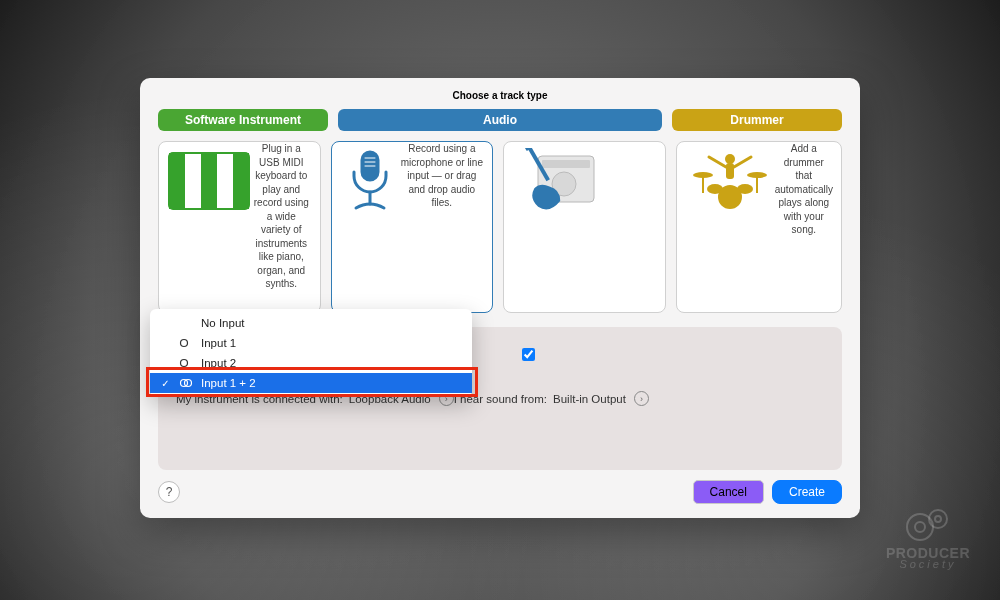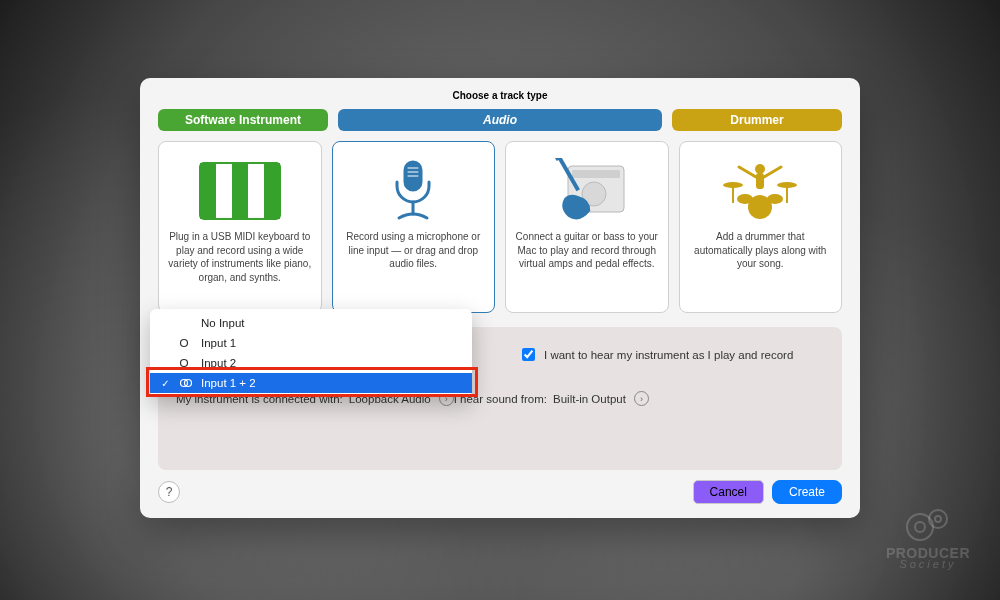--- a/index.html
+++ b/index.html
@@ -10,24 +10,24 @@
     filter:contrast(1.05);}
   .watermark{position:absolute;right:30px;bottom:30px;color:rgba(255,255,255,.18);display:flex;flex-direction:column;align-items:center;pointer-events:none;text-align:right;}
   .watermark svg{opacity:.7;}
   .watermark .wm-name{font-size:14px;font-weight:800;letter-spacing:.5px;}
   .watermark .wm-sub{font-size:11px;font-style:italic;letter-spacing:3px;margin-top:-3px;}
   .sheet{position:absolute;left:140px;top:78px;width:720px;height:440px;background:#f5f4f4;border-radius:10px;box-shadow:0 15px 40px rgba(0,0,0,.35);padding:12px 18px 14px;box-sizing:border-box;display:flex;flex-direction:column;}
   .title{text-align:center;font-size:10px;font-weight:700;margin-bottom:8px;}
   .tabs{display:flex;gap:10px;}
   .tab{border-radius:6px;height:22px;line-height:22px;text-align:center;font-size:12px;font-weight:600;color:#fff;}
   .tab.software{flex:0 0 170px;background:#4aa633;}
-  .tab.audio{flex:1;background:#327cb5;font-style:italic;}
+  .tab.audio{flex:1;background:#327cb5;}
   .tab.drummer{flex:0 0 170px;background:#caa315;}
   .cards{display:flex;gap:10px;margin-top:10px;}
-  .card{flex:1;border:1px solid #d0d0d0;border-radius:8px;background:#fff;display:flex;flex-direction:column;padding:10px 8px 8px;box-sizing:border-box;height:172px;}
+  .card{flex:1;border:1px solid #d0d0d0;border-radius:8px;background:#fff;display:flex;padding:0 8px 8px;box-sizing:border-box;height:172px;}
   .card.selected{border:1.5px solid #327cb5;}
   .card .icon{height:78px;display:flex;align-items:center;justify-content:center;}
   .card .desc{font-size:10px;text-align:center;color:#444;line-height:1.35;}
   .details{margin-top:14px;background:#e7e1e1;border-radius:8px;padding:48px 18px 30px;position:relative;font-size:11.5px;color:#333;flex:1;}
   .dropdown{position:absolute;left:-8px;top:-18px;width:322px;background:#fff;border-radius:6px;box-shadow:0 8px 22px rgba(0,0,0,.25);padding:4px 0;z-index:5;}
   .dd-row{display:flex;align-items:center;height:20px;font-size:11.5px;padding:0 10px;gap:8px;color:#222;cursor:pointer;}
   .dd-row .chk{width:11px;display:inline-block;text-align:center;font-size:10px;}
   .dd-row .ico{width:14px;display:flex;align-items:center;}
   .dd-row.selected{background:#1a6fe8;color:#fff;}
   .redbox{position:absolute;left:-12px;top:40px;width:332px;height:30px;border:3px solid #e82a12;box-sizing:border-box;pointer-events:none;z-index:6;}
@@ -106,21 +106,20 @@
           <rect x="26" y="8" width="56" height="46" rx="4" fill="#e6e6e6" stroke="#b8b8b8"></rect>
           <rect x="30" y="12" width="48" height="8" rx="1" fill="#cfcfcf"></rect>
           <circle cx="52" cy="36" r="12" fill="#d8d8d8" stroke="#bbb"></circle>
           <g transform="rotate(-30 28 30)">
             <rect x="32" y="-2" width="4" height="38" fill="#2f78b0"></rect>
             <path d="M18 36 q-10 6 -6 18 q6 12 22 6 q6 -10 -2 -18 q-6 -8 -14 -6 z" fill="#2f78b0"></path>
             <rect x="30" y="-6" width="8" height="6" rx="1" fill="#2f78b0"></rect>
           </g>
         </svg>
       </div>
-      <div class="desc">Connect a guitar or bass to your Mac to play and record through virtual amps and pedal effects.</div>
     </div>
 
     <div class="card">
       <div class="icon">
         <svg width="90" height="64" viewBox="0 0 90 64">
           <g fill="#caa315">
             <circle cx="45" cy="10" r="5"></circle>
             <rect x="41" y="14" width="8" height="16" rx="3"></rect>
             <line x1="41" y1="18" x2="24" y2="8" stroke="#caa315" stroke-width="3" stroke-linecap="round"></line>
             <line x1="49" y1="18" x2="66" y2="8" stroke="#caa315" stroke-width="3" stroke-linecap="round"></line>
@@ -172,21 +171,20 @@
               <circle cx="9" cy="5" r="3.5" fill="none" stroke="#fff" stroke-width="1.2"></circle>
             </svg>
           </span>
         <span>Input 1 + 2</span>
       </div>
     </div>
     <div class="redbox"></div>
 
     <div class="details-right row">
       <input type="checkbox" checked="" style="">
-      <span>I want to hear my instrument as I play and record</span>
     </div>
 
     <div class="lower">
       <div class="row">
         <span>My instrument is connected with:</span>
         <span>Loopback Audio</span>
         <span class="link-ico">›</span>
       </div>
       <div class="row" style="margin-right:30px">
         <span>I hear sound from:</span>

